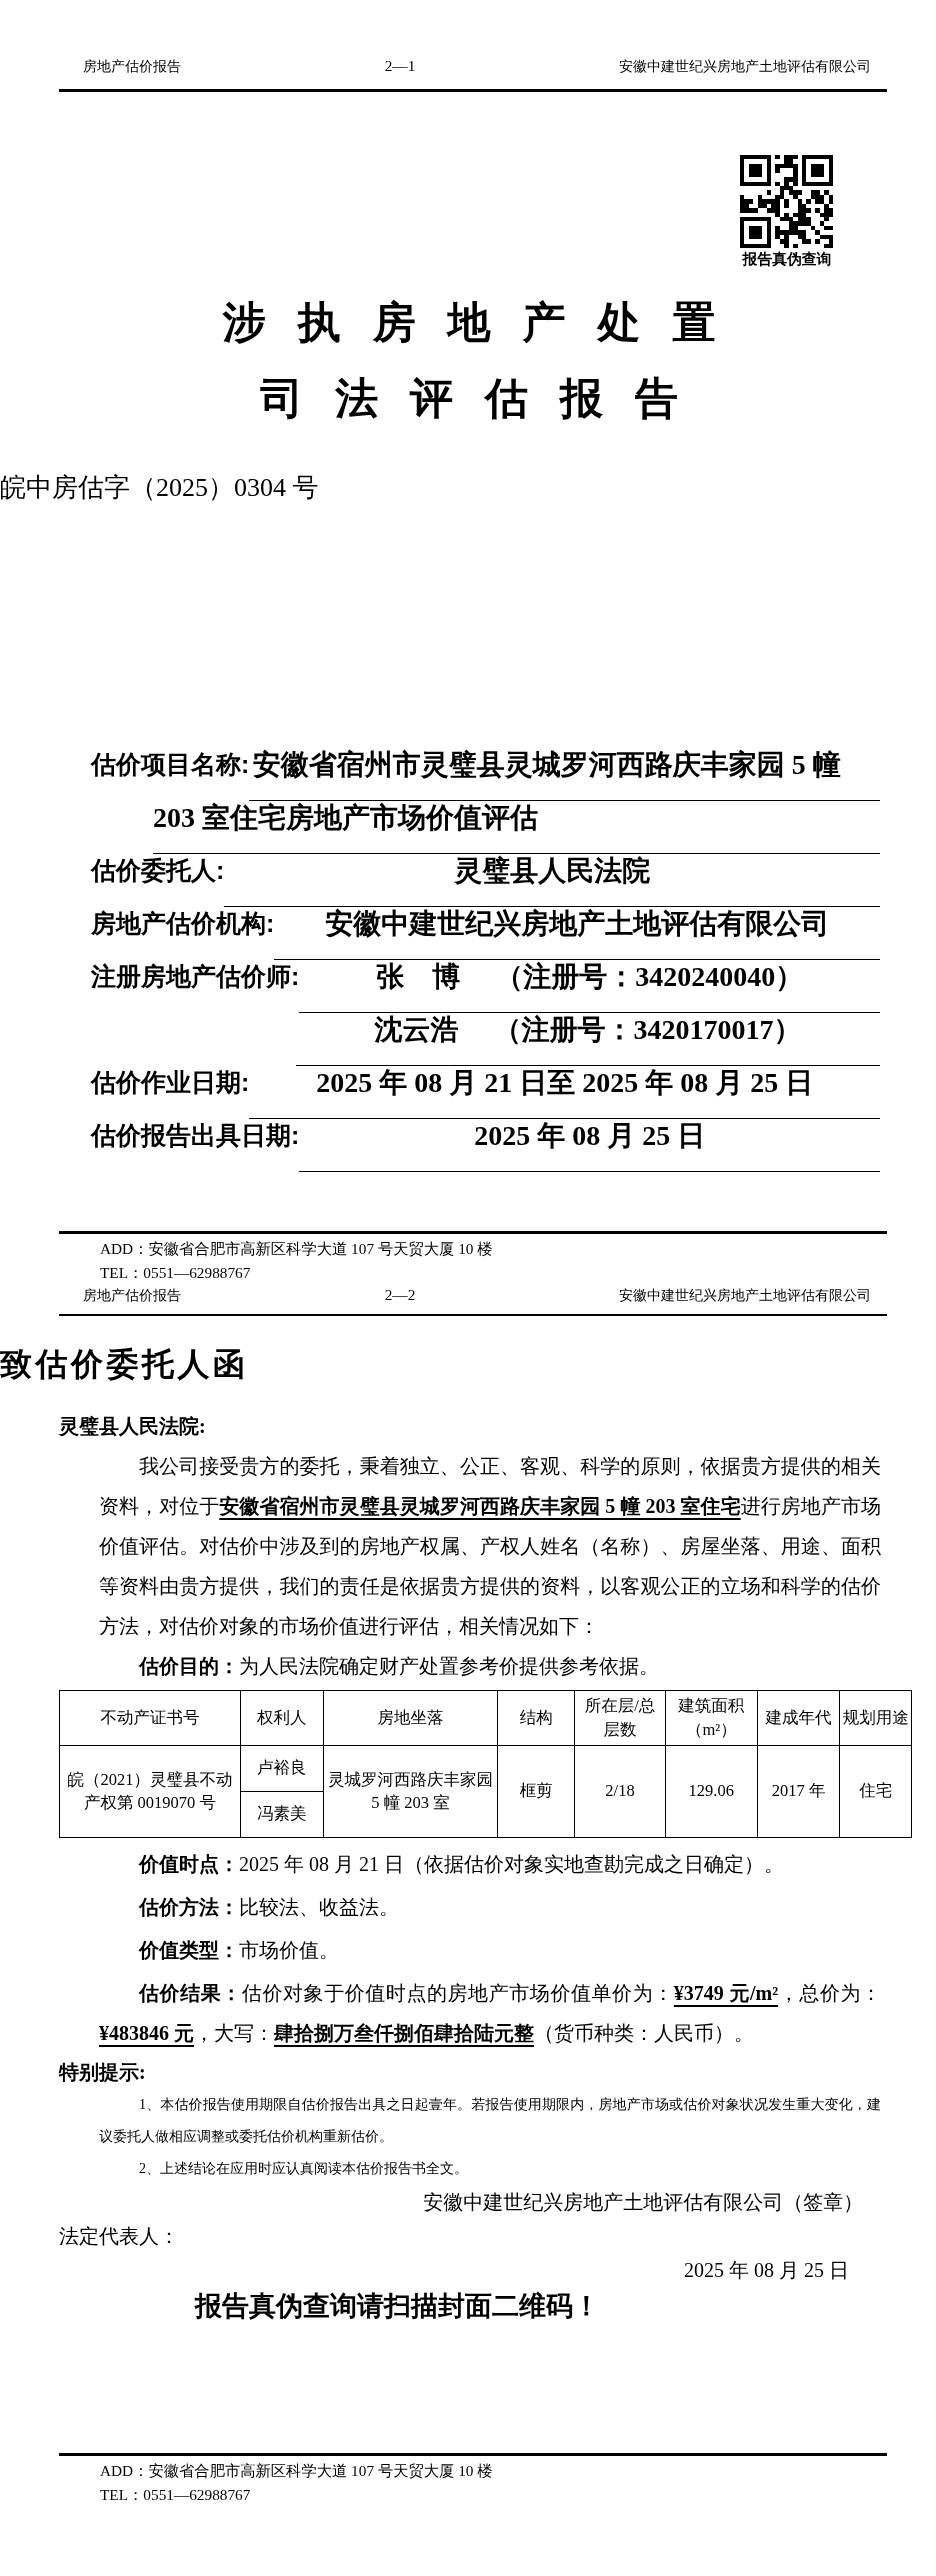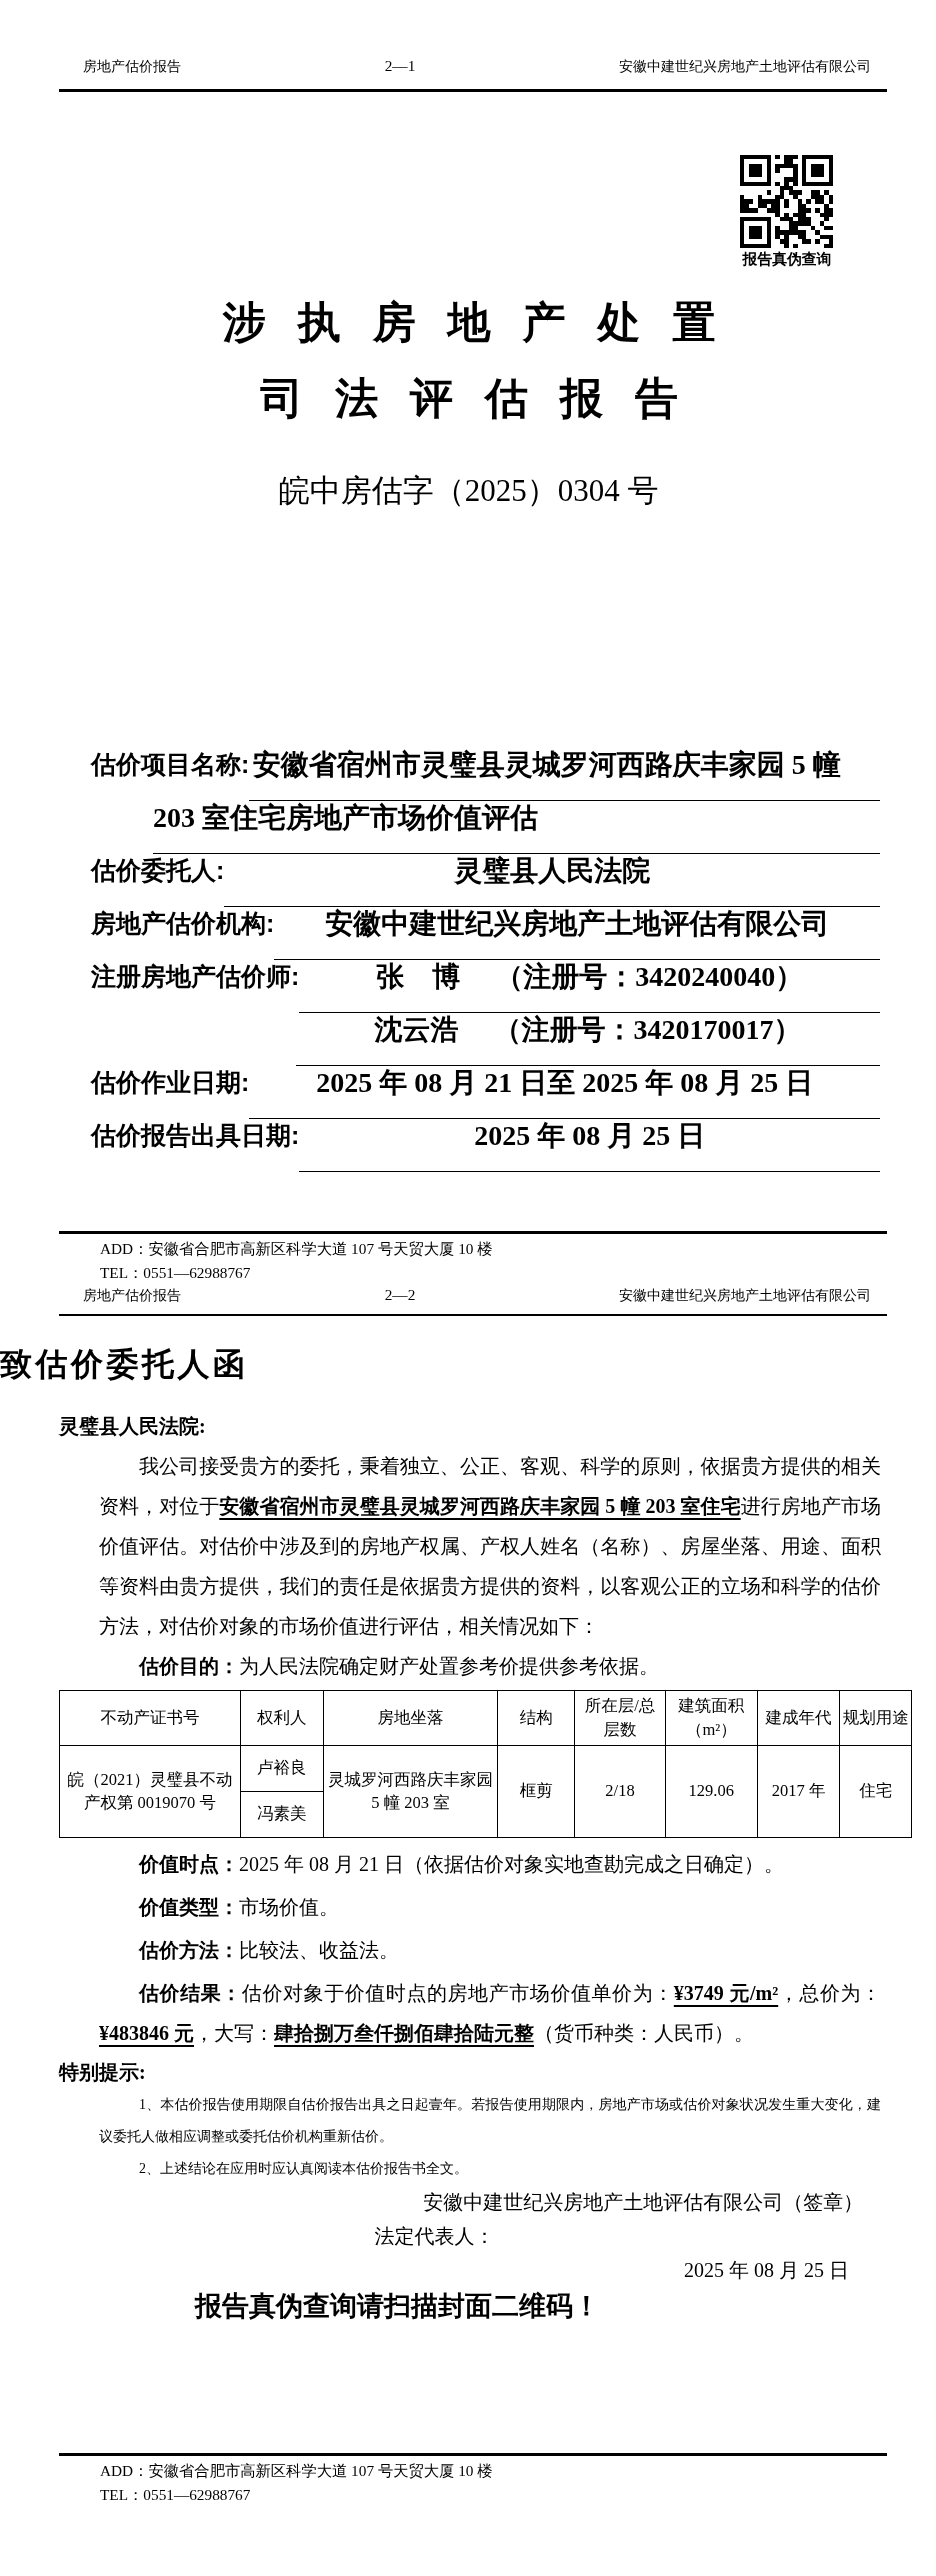--- a/index.html
+++ b/index.html
@@ -15,21 +15,21 @@
 
   
   .qr-wrap{left:740px;top:155px;width:93px;height:93px;}
   #qr-svg{width:93px;height:93px;shape-rendering:crispEdges;}
   #qr-svg rect{fill:#000;}
   .qr-caption{left:731px;top:250px;width:112px;text-align:center;font-size:14.8px;font-weight:bold;}
 
   
   .main-title{left:0;width:937px;text-align:center;font-size:43px;font-weight:bold;
               letter-spacing:10.6px;padding-left:5.9px;white-space:nowrap;}
-  .doc-no{left:0;width:937px;text-align:center;font-size:31px;}
+  .doc-no{left:0;width:937px;font-size:26px;}
 
   
   .fields{left:91px;right:57px;top:748px;}
   .frow{display:flex;height:53px;}
   .flabel{font-family:"Liberation Sans","DejaVu Sans",sans-serif;font-weight:bold;font-size:25px;
           white-space:nowrap;line-height:33px;}
   .fvalue{flex:1;border-bottom:1.8px solid #000;font-size:28px;font-weight:bold;line-height:33px;
           text-align:center;white-space:nowrap;}
   .fvalue.left{text-align:left;padding-left:3.5px;}
   .frow.cont1 .fvalue{margin-left:62px;text-align:left;}
@@ -58,21 +58,21 @@
   .rtable th:nth-child(5){width:85px;}
   .rtable th:nth-child(6){width:86px;}
   .rtable th:nth-child(7){width:77px;}
   .rtable th:nth-child(8){width:66px;}
   .rtable thead th{height:39px;}
   .rtable td.owner{height:38px;margin-top:12px;}
 
   .notes{font-size:14px;line-height:32px;}
   .sign{line-height:34px;}
   .sign .r1{text-align:right;padding-right:17.7px;}
-  .sign .r2{text-align:center;padding-right:71px;}
+  .sign .r2{text-align:left;padding-right:71px;}
   .sign .r3{text-align:right;padding-right:32px;}
   .scan-notice{font-size:27px;font-weight:bold;line-height:34px;padding-left:136px;margin-top:2.4px;
                white-space:nowrap;text-align:left;}
 </style>
 </head>
 <body>
 
 <div class="canvas">
 
   <div class="abs pg-header" style="top:57px;">
@@ -402,23 +402,23 @@
           <td rowspan="2">住宅</td>
         </tr>
         <tr>
           <td class="owner">冯素美</td>
         </tr>
       </tbody>
     </table>
 
     <div class="indent stat"><span class="bold">价值时点：</span><span>2025 年 08 月 21 日（依据估价对象实地查勘完成之日确定）。</span></div>
 
+    <div class="indent stat"><span class="bold">估价方法：</span><span>比较法、收益法。</span></div>
+
     <div class="indent stat"><span class="bold">价值类型：</span><span>市场价值。</span></div>
-
-    <div class="indent stat"><span class="bold">估价方法：</span><span>比较法、收益法。</span></div>
 
     <div class="indent stat"><span class="bold">估价结果：</span><span>估价对象于价值时点的房地产市场价值单价为：</span><span class="u-bold">¥3749 元/m²</span><span>，总价为：</span><span class="u-bold">¥483846 元</span><span>，大写：</span><span class="u-bold">肆拾捌万叁仟捌佰肆拾陆元整</span><span>（货币种类：人民币）。</span></div>
 
     <div class="bold" style="line-height:34px;margin-top:2.4px;">特别提示:</div>
 
     <div class="notes indent">1、本估价报告使用期限自估价报告出具之日起壹年。若报告使用期限内，房地产市场或估价对象状况发生重大变化，建议委托人做相应调整或委托估价机构重新估价。</div>
     <div class="notes indent">2、上述结论在应用时应认真阅读本估价报告书全文。</div>
 
     <div class="sign">
       <div class="r1">安徽中建世纪兴房地产土地评估有限公司（签章）</div>

